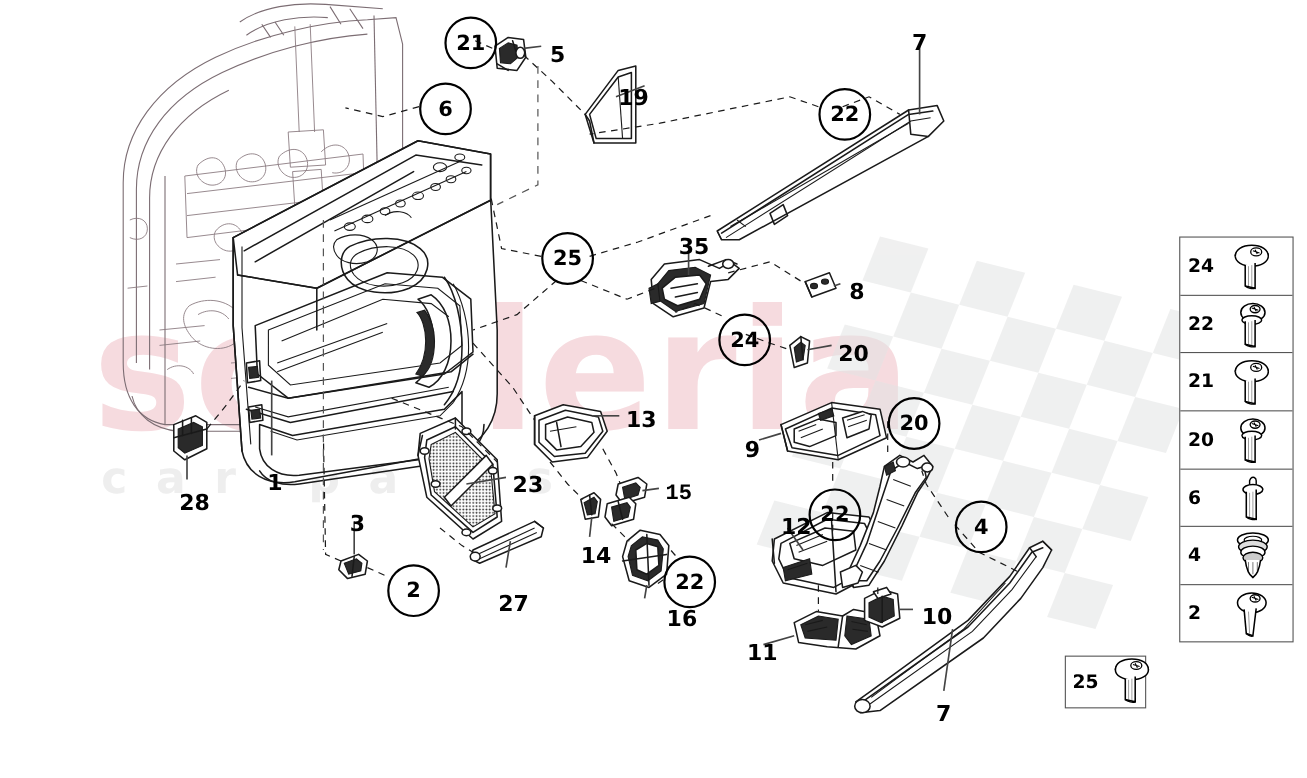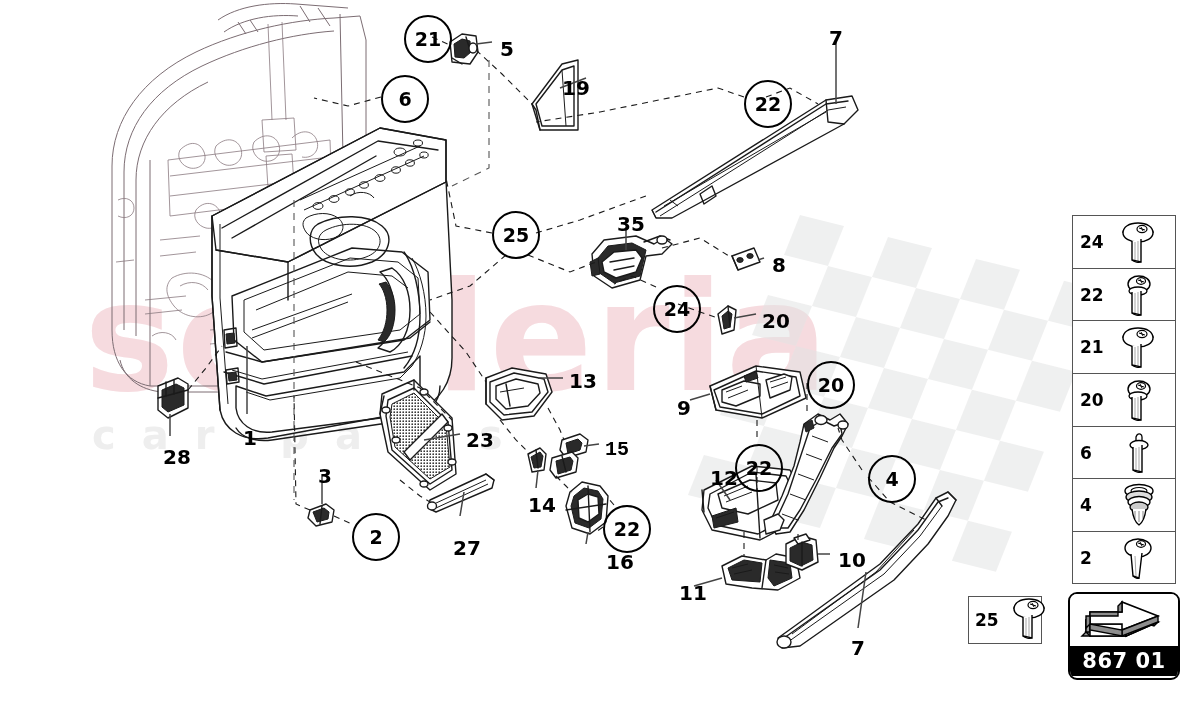--- a/index.html
+++ b/index.html
@@ -603,33 +603,14 @@
           <ellipse cx="30" cy="15" rx="15" ry="9" fill="#fff" stroke="#000" stroke-width="1.4"></ellipse>
        <path d="M15 15 C15 9 21 5 30 5 C39 5 45 9 45 15" fill="#fff" stroke="#000" stroke-width="1.4"></path>
        <ellipse cx="34" cy="11" rx="5" ry="3.6" fill="#fff" stroke="#000" stroke-width="1.2"></ellipse>
        <path d="M31 10 L37 12 M33 9 L35 13" stroke="#000" stroke-width="1"></path>
        <path d="M24 23 L24 42 L33 44 L33 21" fill="#fff" stroke="#000" stroke-width="1.4"></path>
        <path d="M24 42 C26 44 31 45 33 44" fill="none" stroke="#000" stroke-width="1.2"></path>
        <path d="M27 24 L27 42 M30 23 L30 43" stroke="#000" stroke-width="0.7" opacity=".5"></path>
         </svg></div>
   </div>
 
-  <div id="pnbox">
-    <div class="arrowzone">
-      <svg viewBox="0 0 108 52" width="108" height="52">
-        <polygon points="16,40 16,28 52,28 52,18 86,30 52,42 52,34 22,34" fill="#ffffff" stroke="#000" stroke-width="1.6" transform="translate(0,-2)"></polygon>
-        <polygon points="12,44 16,40 16,28 52,28 52,18 86,30 82,34 50,23 50,32 14,32" fill="#8a8a8a" stroke="#000" stroke-width="1.4" opacity="0.0"></polygon>
-        <path d="M12 42 L16 38 L16 26 L52 26 L52 16 L88 28 L84 32 L50 21 L50 30 L20 30 L20 42 Z" fill="#9a9a9a" stroke="#000" stroke-width="1.4"></path>
-        <path d="M16 38 L20 42 L56 42 L58 38 Z" fill="#6f6f6f" stroke="#000" stroke-width="1.3"></path>
-        <path d="M20 30 L20 42 L56 42 L56 38 L56 30 Z" fill="#ffffff" stroke="#000" stroke-width="1.5"></path>
-        <path d="M56 30 L56 42 L88 28 L84 24 Z" fill="#ffffff" stroke="#000" stroke-width="1.5"></path>
-        <path d="M56 42 L56 30 L56 22 L88 28 Z" fill="#ffffff" stroke="#000" stroke-width="1.5"></path>
-        <path d="M20 30 L20 18 L52 18 L52 8 L88 22 L52 36 L52 30 Z" fill="#ffffff" stroke="#000" stroke-width="1.6"></path>
-        <path d="M20 30 L16 34 L16 22 L48 22 L48 12 L52 8 L52 18 L20 18 Z" fill="#8d8d8d" stroke="#000" stroke-width="1.4"></path>
-        <path d="M20 30 L16 34 L48 48 L52 44 Z" fill="#8d8d8d" stroke="#000" stroke-width="1.4" opacity="0"></path>
-        <path d="M52 36 L52 42 L88 28 L88 22 Z" fill="#8d8d8d" stroke="#000" stroke-width="1.4"></path>
-        <path d="M20 30 L20 36 L52 42 L52 36 Z" fill="#8d8d8d" stroke="#000" stroke-width="1.4"></path>
-      </svg>
-    </div>
-    <div class="numzone">867 01</div>
-  </div>
 
 </div>
 
 </body></html>

